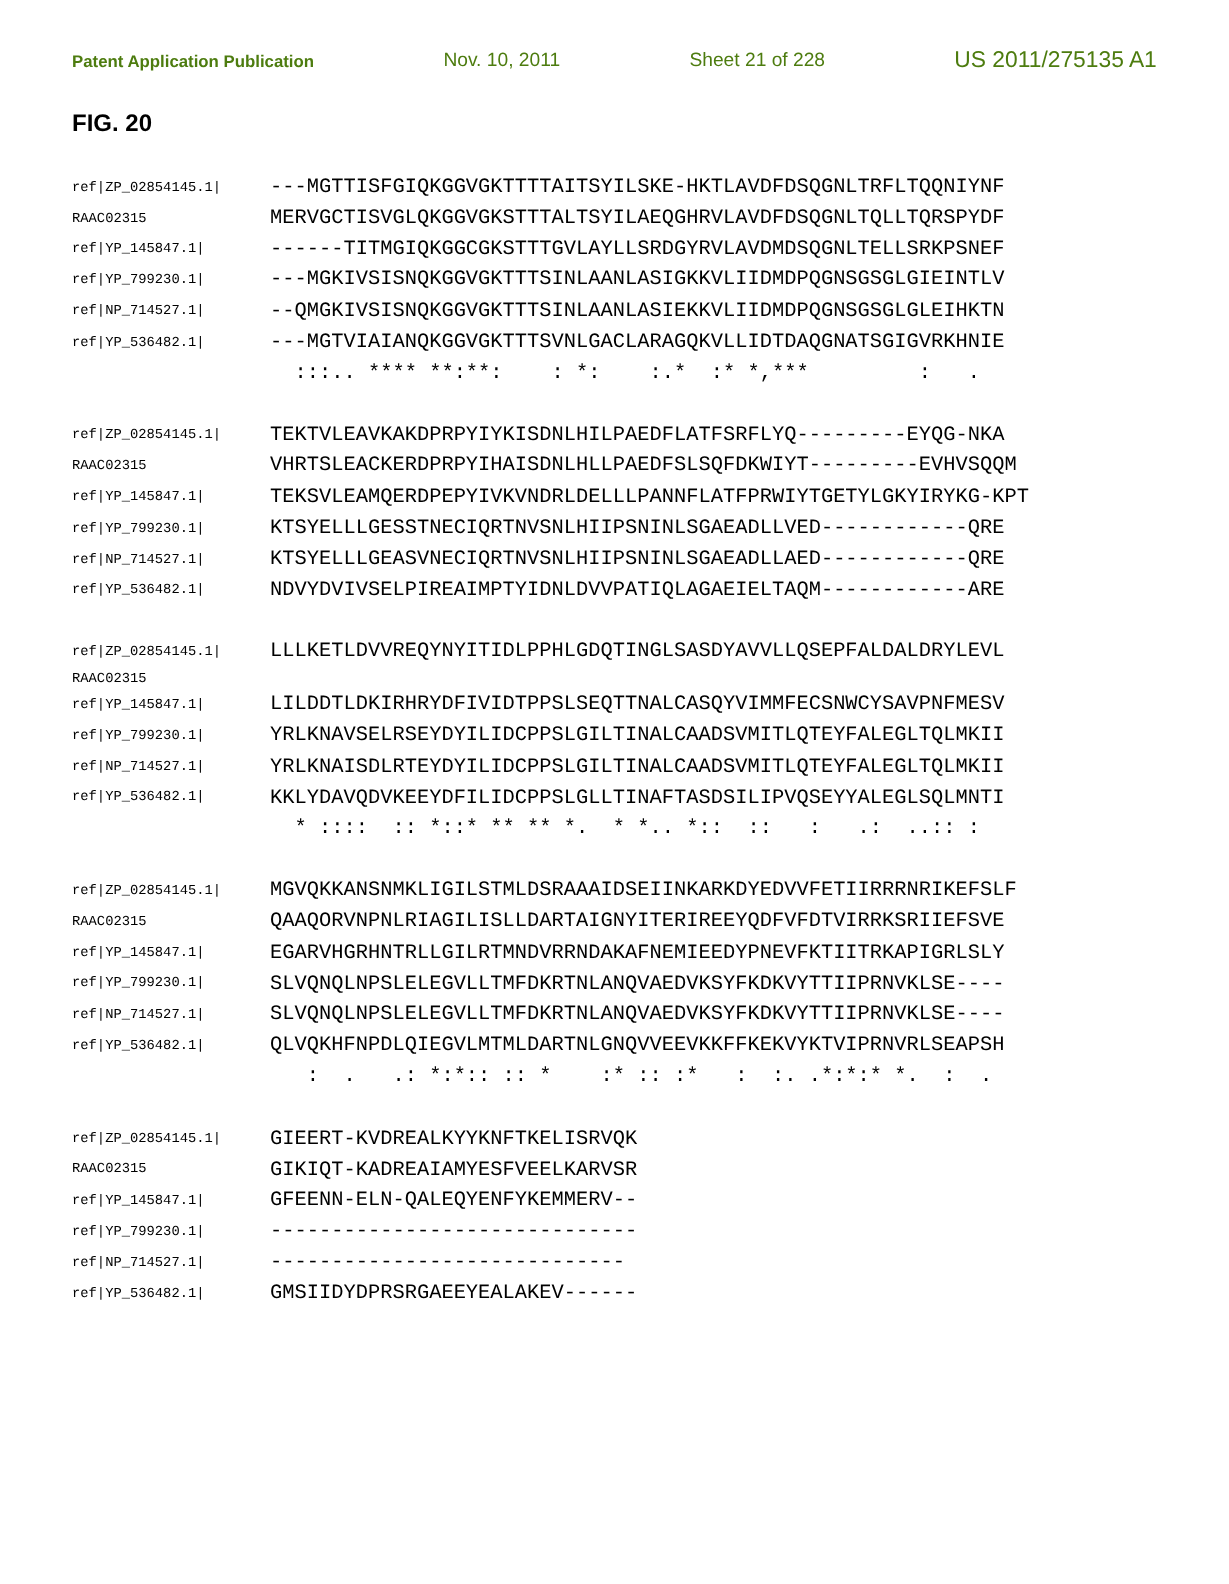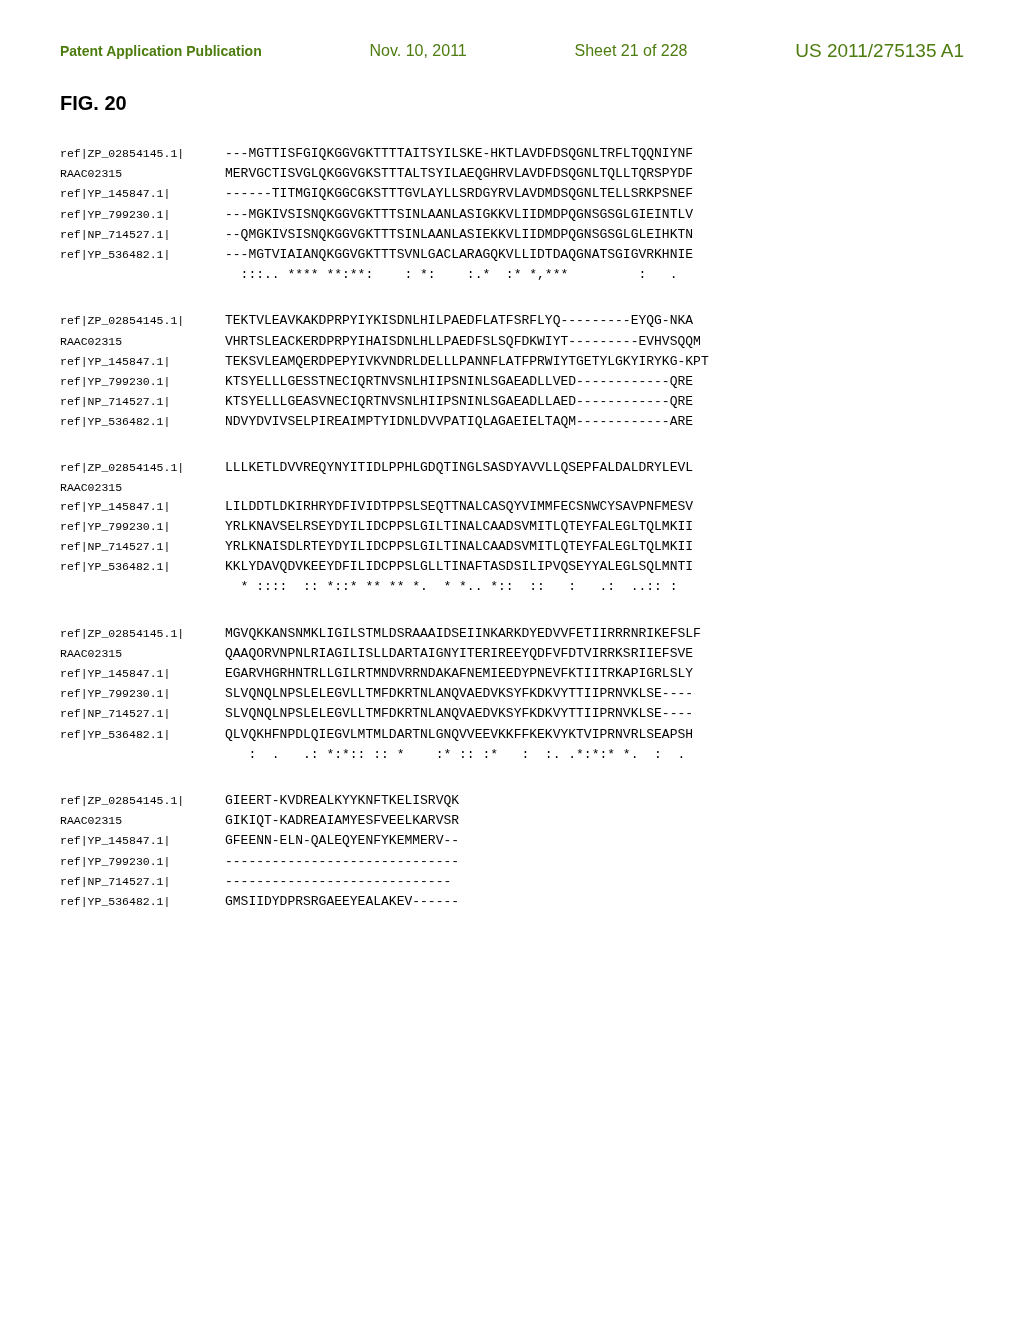--- a/index.html
+++ b/index.html
@@ -71,21 +71,21 @@
     .row-label {
       width: 165px;
       flex-shrink: 0;
       font-family: 'Courier New', Courier, monospace;
       font-size: 11.5px;
       color: #000;
     }
 
     .row-sequence {
       font-family: 'Courier New', Courier, monospace;
-      font-size: 13px;
+      font-size: 17px;
       color: #000;
       white-space: pre;
     }
   </style>
 </head>
 <body>
 
 <div class="page">
   <div class="header">
     <div class="header-left">Patent Application Publication</div>

